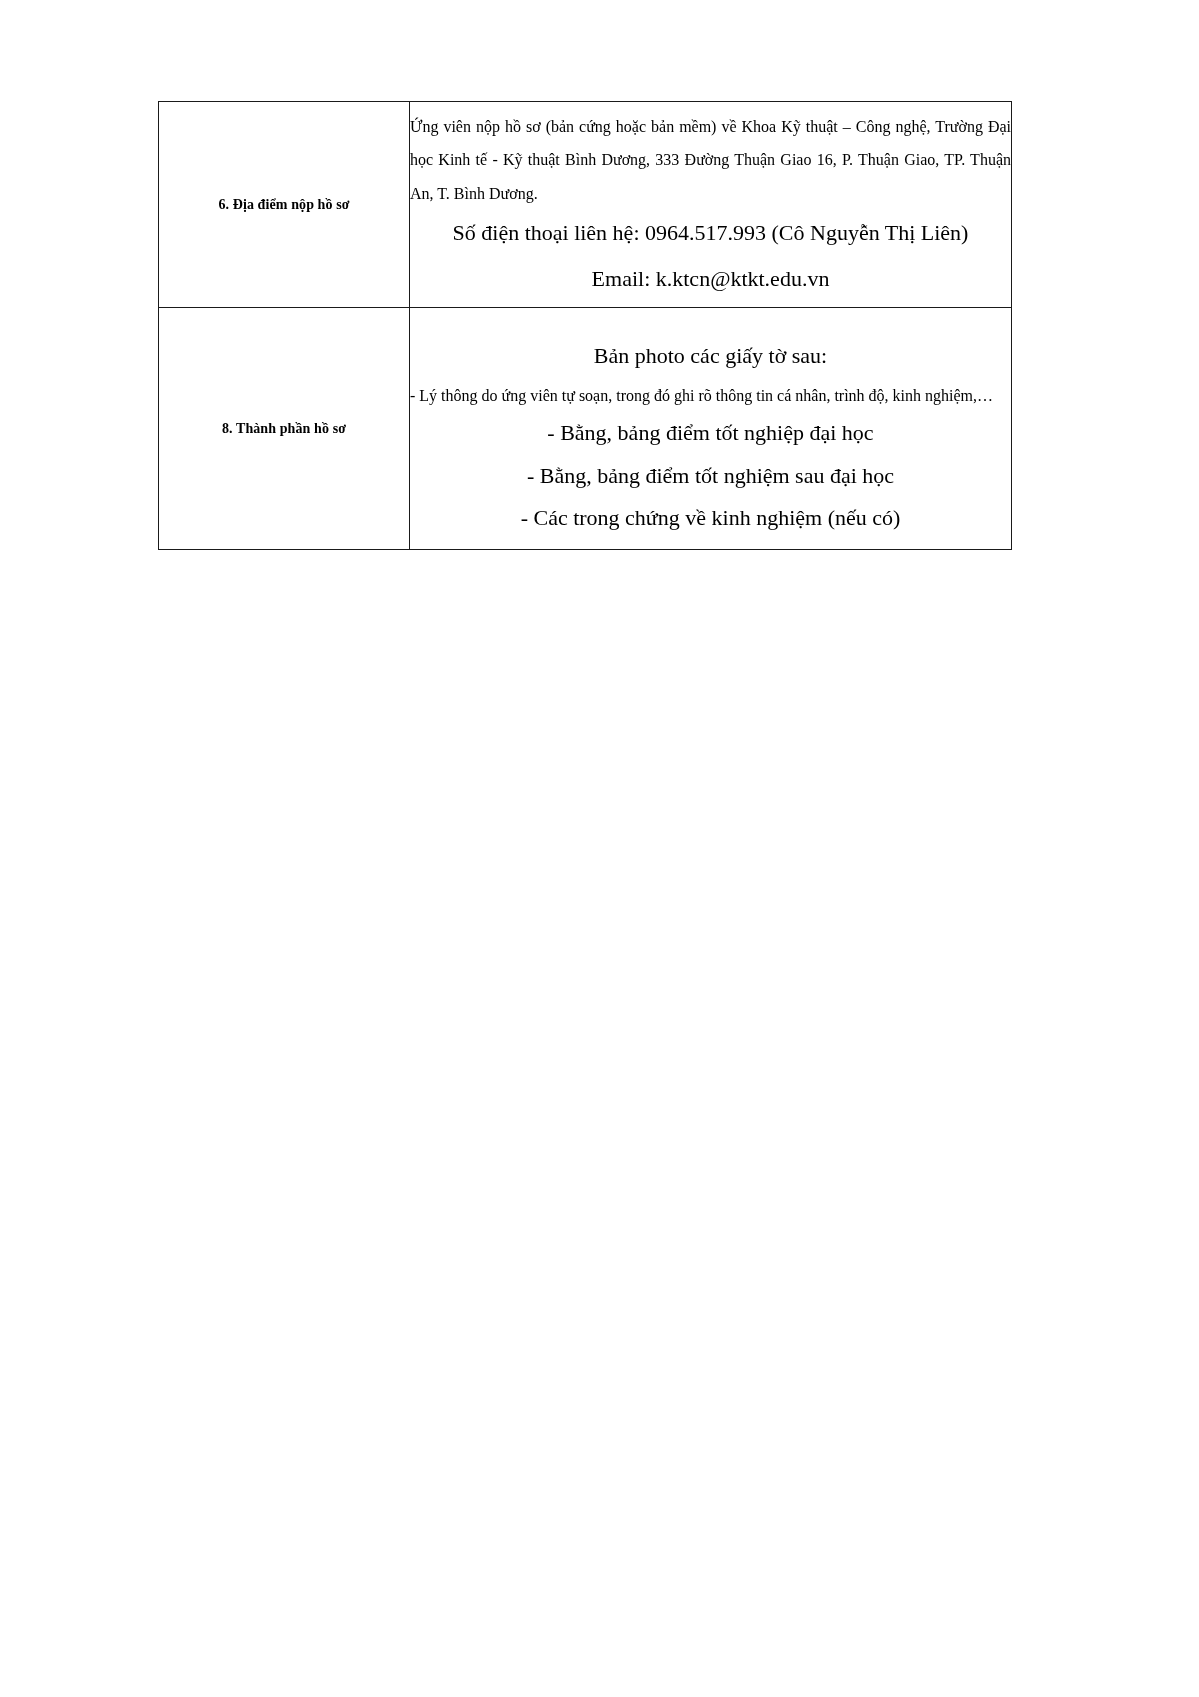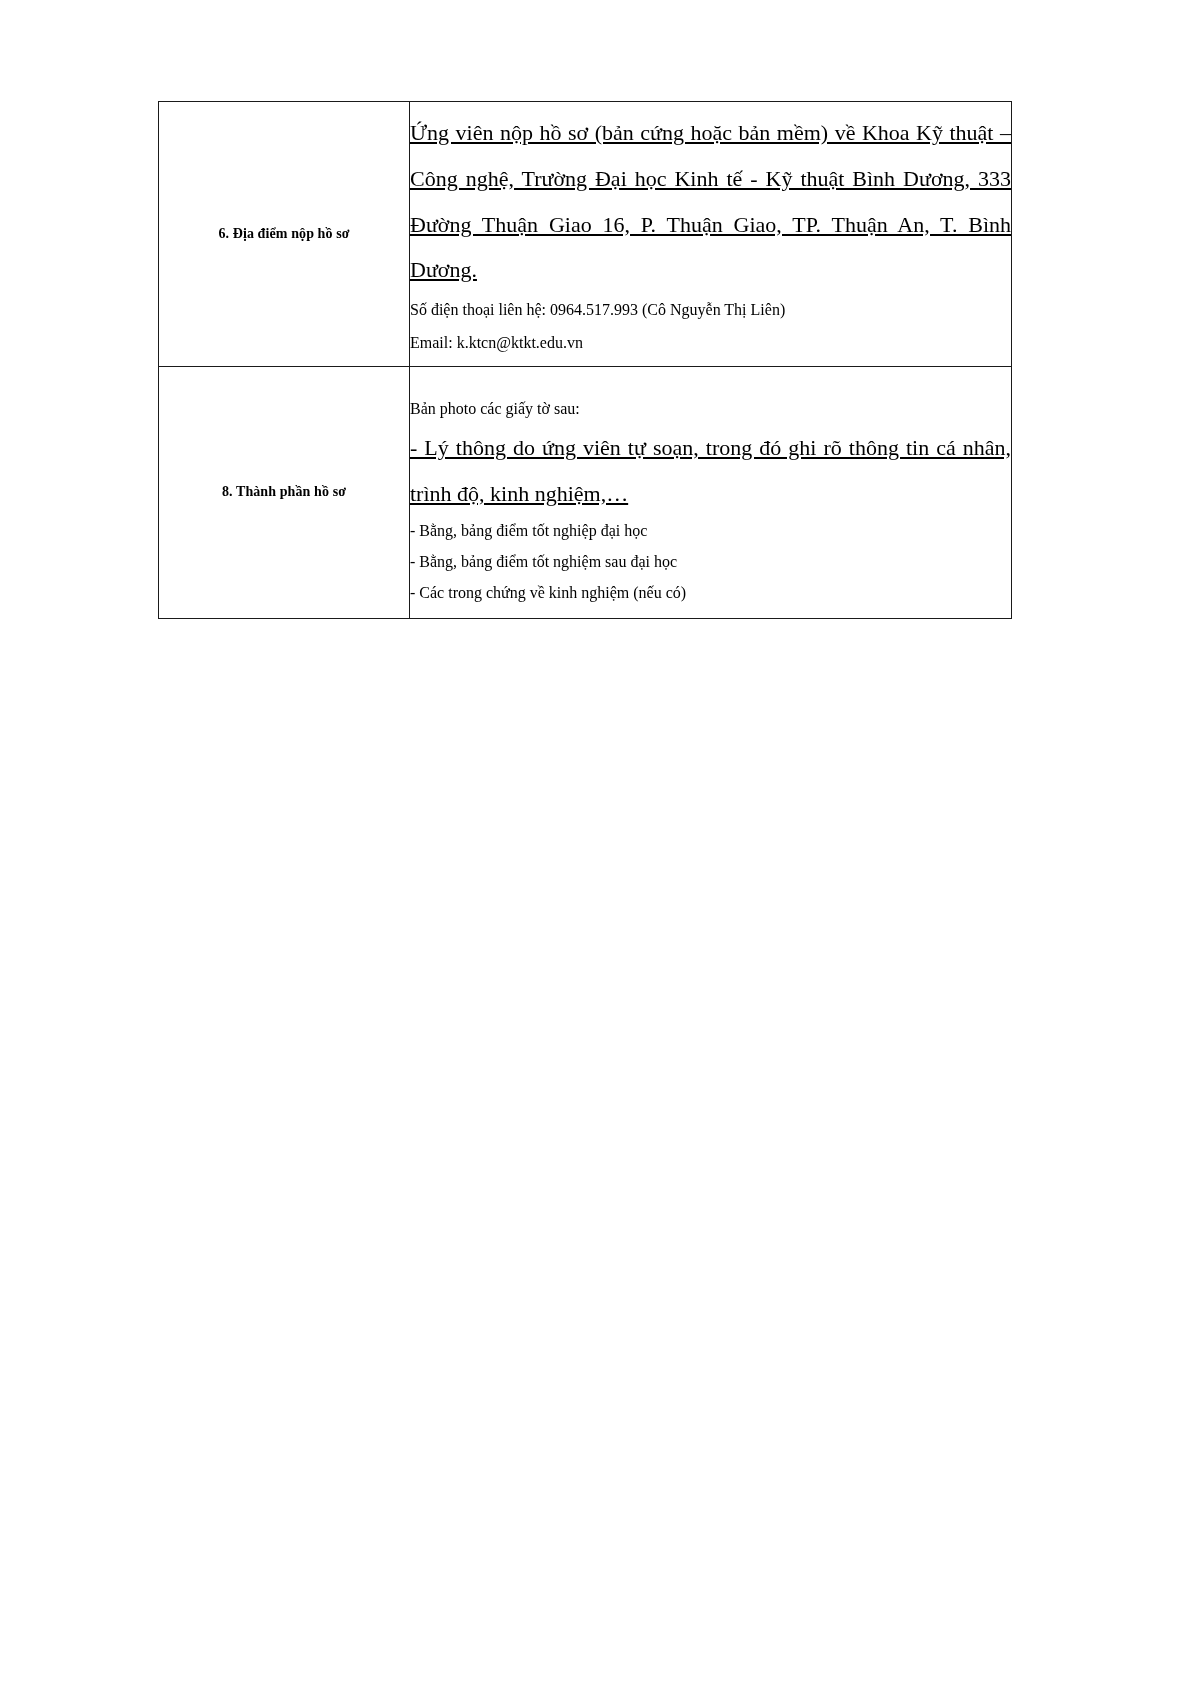--- a/index.html
+++ b/index.html
@@ -63,30 +63,29 @@
     font-size: 22px;
     line-height: 1.0;
   }
 
   
   p.para {
     margin: 0;
     text-align: justify;
     text-justify: inter-word;
     line-height: 2.08;
-    font-size: 22px;
-    text-decoration: underline;
+    font-size: 16px;
   }
 
   
   p.line {
     margin: 0;
-    text-align: left;
+    text-align: center;
     line-height: 2.08;
-    font-size: 16px;
+    font-size: 22px;
     white-space: nowrap;
   }
 
   p.line.tight {
     line-height: 1.92;
   }
 
   .row6 .content-cell { padding-top: 8px; padding-bottom: 6px; }
   .row7 .content-cell { padding-top: 25px; padding-bottom: 10px; }
 </style>

